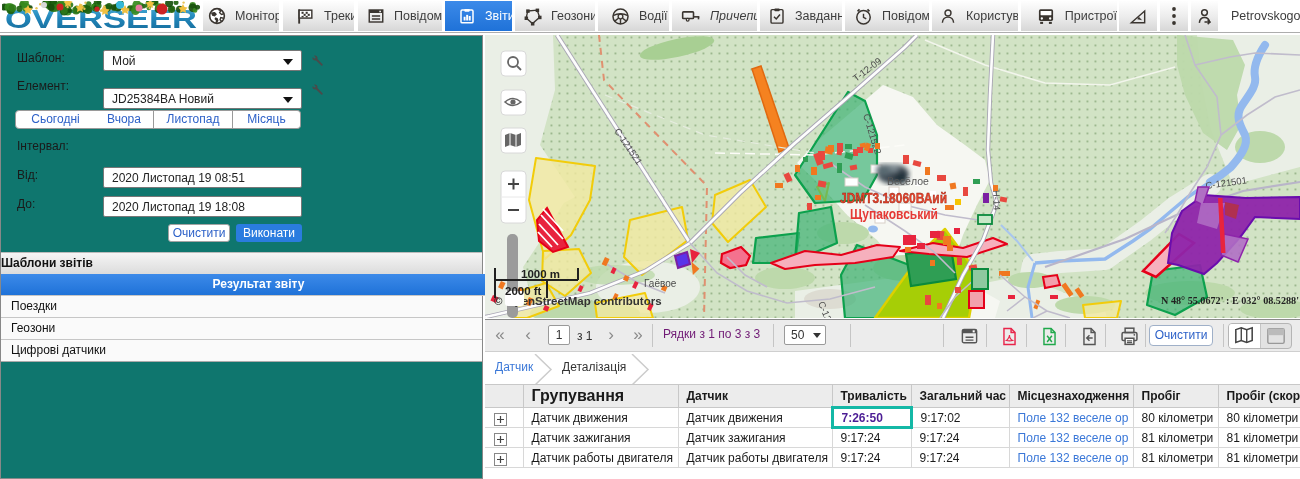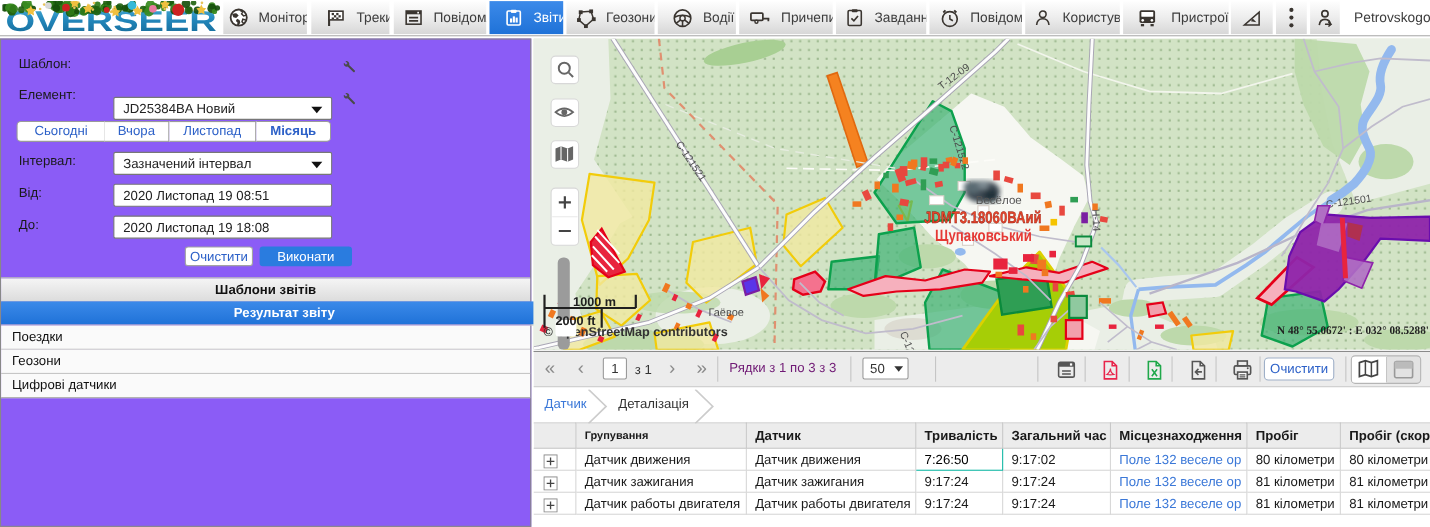--- a/index.html
+++ b/index.html
@@ -198,21 +198,21 @@
   </div>
 <div class="tab" style="left:598px;width:58px;justify-content:flex-start;padding-left:13px;">
     <svg width="19" height="19" viewBox="0 0 24 24">
       <circle cx="12" cy="12" r="9.5" fill="none" stroke="#3a3530" stroke-width="1.9"></circle>
       <circle cx="12" cy="12" r="3" fill="none" stroke="#3a3530" stroke-width="1.7"></circle>
       <path d="M2.5 11c3-1.6 6-2.4 9.5-2.4s6.5.8 9.5 2.4" fill="none" stroke="#3a3530" stroke-width="1.8"></path>
       <path d="M12 15v6.5M9.3 14.2l-5 4M14.7 14.2l5 4" stroke="#3a3530" stroke-width="1.8"></path>
     </svg>
     <span>Водії</span>
   </div>
-<div class="tab" style="left:672px;width:76px;justify-content:flex-start;padding-left:9px;">
+<div class="tab" style="left:672px;width:76px;justify-content:flex-start;padding-left:9px;font-style:italic;">
     <svg width="20" height="20" viewBox="0 0 24 24">
       <rect x="2" y="7" width="13" height="8" rx="1" fill="none" stroke="#3a3530" stroke-width="1.9"></rect>
       <path d="M15 13h7" stroke="#3a3530" stroke-width="1.9"></path>
       <path d="M21 13v3" stroke="#3a3530" stroke-width="1.9"></path>
       <circle cx="8" cy="16.5" r="2.4" fill="#3a3530"></circle>
       <circle cx="8" cy="16.5" r="0.9" fill="#fff"></circle>
     </svg>
     <span>Причепи</span>
   </div>
 <div class="tab" style="left:760px;width:74px;justify-content:flex-start;padding-left:8px;">
@@ -231,21 +231,21 @@
     </svg>
     <span>Повідомлення</span>
   </div>
 <div class="tab" style="left:932px;width:79px;justify-content:flex-start;padding-left:7px;">
     <svg width="18" height="18" viewBox="0 0 24 24">
       <circle cx="12" cy="8" r="4" fill="none" stroke="#3a3530" stroke-width="1.9"></circle>
       <path d="M4.5 21c.5-5 3.5-7.5 7.5-7.5s7 2.5 7.5 7.5" fill="none" stroke="#3a3530" stroke-width="1.9"></path>
     </svg>
     <span>Користувачі</span>
   </div>
-<div class="tab" style="left:1021px;width:84px;justify-content:space-between;padding-left:12px;">
+<div class="tab" style="left:1021px;width:84px;justify-content:flex-end;padding-left:12px;">
     <svg width="20" height="20" viewBox="0 0 24 24">
       <rect x="3.5" y="4" width="17" height="14" rx="2" fill="#3a3530"></rect>
       <rect x="5.5" y="6" width="13" height="5" rx="0.5" fill="#fff"></rect>
       <rect x="5" y="19" width="3.5" height="2.5" fill="#3a3530"></rect>
       <rect x="15.5" y="19" width="3.5" height="2.5" fill="#3a3530"></rect>
       <circle cx="7" cy="15" r="1.4" fill="#fff"></circle>
       <circle cx="17" cy="15" r="1.4" fill="#fff"></circle>
     </svg>
     <span>Пристрої</span>
   </div>
@@ -263,43 +263,43 @@
     </svg>
   </div>
 <div class="tab" style="left:1191px;width:27px;">
     <svg width="19" height="19" viewBox="0 0 24 24">
       <circle cx="12" cy="7" r="3.6" fill="none" stroke="#3a3530" stroke-width="1.9"></circle>
       <path d="M5.5 20c.5-4.5 3-6.6 6.5-6.6s6 2.1 6.5 6.6" fill="none" stroke="#3a3530" stroke-width="1.9"></path>
       <path d="M12 19h7m-3-2.6l3 2.6-3 2.6" fill="none" stroke="#3a3530" stroke-width="1.8"></path>
     </svg>
   </div>
 <div class="tab" style="left:1221px;width:76px;background:#fff;justify-content:flex-start;padding-left:10px;">Petrovskogo</div>
-<div class="a" id="lp" style="left:0;top:35px;width:481px;height:442px;border:1px solid #888;background:#8b5cf6;">
+<div class="a" id="lp" style="left:0;top:35px;width:481px;height:442px;border:1px solid #888;background:#0f766e;">
  <div class="lbl" style="top:15px;">Шаблон:</div>
+ <div class="sel" style="top:14px;">Мой<span class="arr"></span></div>
  <div class="a" style="left:309px;top:17px;"><svg width="14" height="14" viewBox="0 0 24 24">
         <path d="M21.5 19.2l-8.8-8.8c.6-1.6.3-3.5-1-4.8C10.4 4.3 8.5 4 6.9 4.6L10 7.7 7.7 10 4.6 6.9c-.6 1.6-.3 3.5 1 4.8 1.3 1.3 3.2 1.6 4.8 1l8.8 8.8c.5.5 1.4.5 1.9 0l.4-.4c.5-.5.5-1.4 0-1.9z" fill="#4a4a4a"></path>
       </svg></div>
  <div class="lbl" style="top:43px;">Елемент:</div>
  <div class="sel" style="top:42px;margin-top:10px;">JD25384BA Новий<span class="arr"></span></div>
  <div class="a" style="left:309px;top:46px;"><svg width="14" height="14" viewBox="0 0 24 24">
         <path d="M21.5 19.2l-8.8-8.8c.6-1.6.3-3.5-1-4.8C10.4 4.3 8.5 4 6.9 4.6L10 7.7 7.7 10 4.6 6.9c-.6 1.6-.3 3.5 1 4.8 1.3 1.3 3.2 1.6 4.8 1l8.8 8.8c.5.5 1.4.5 1.9 0l.4-.4c.5-.5.5-1.4 0-1.9z" fill="#4a4a4a"></path>
       </svg></div>
  <div class="qbtn" style="left:14px;width:79px;border-radius:4px 0 0 4px;">Сьогодні</div>
  <div class="qbtn" style="left:94px;width:58px;border-left:none;">Вчора</div>
  <div class="qbtn" style="left:153px;width:78px;border-left:none;">Листопад</div>
- <div class="qbtn" style="left:232px;width:67px;border-left:none;border-radius:0 4px 4px 0;font-weight:bold;">Місяць</div>
+ <div class="qbtn" style="left:232px;width:67px;border-left:none;border-radius:0 4px 4px 0;">Місяць</div>
  <div class="lbl" style="top:103px;">Інтервал:</div>
- <div class="sel" style="top:102px;">Зазначений інтервал<span class="arr"></span></div>
  <div class="lbl" style="top:132px;">Від:</div>
  <div class="inp" style="top:131px;">2020 Листопад 19 08:51</div>
  <div class="lbl" style="top:161px;">До:</div>
  <div class="inp" style="top:160px;">2020 Листопад 19 18:08</div>
  <div class="a" style="left:167px;top:188px;width:60px;height:16px;border:1px solid #a3a3a3;border-radius:3px;background:#fff;color:#2d61c8;font-size:12px;text-align:center;line-height:16px;">Очистити</div>
- <div class="a" style="left:235px;top:188px;width:84px;height:18px;border-radius:3px;background:#2a7cdf;color:#fff;font-size:12px;text-align:center;line-height:18px;">Виконати</div>
- <div class="acc" style="top:216px;background:linear-gradient(180deg,#f5f5f5,#dcdcdc);font-weight:bold;text-align:center;color:#111;border-top:1px solid #bbb;">Шаблони звітів</div>
+ <div class="a" style="left:235px;top:188px;width:66px;height:18px;border-radius:3px;background:#2a7cdf;color:#fff;font-size:12px;text-align:center;line-height:18px;">Виконати</div>
+ <div class="acc" style="top:216px;background:linear-gradient(180deg,#f5f5f5,#dcdcdc);font-weight:bold;color:#111;border-top:1px solid #bbb;">Шаблони звітів</div>
  <div class="acc" style="top:238px;background:linear-gradient(180deg,#3c8ae9,#1f72d8);font-weight:bold;text-align:center;color:#fff;padding-left:17px;">Результат звіту</div>
  <div class="acc" style="top:260px;background:#fafafa;color:#111;padding-left:10px;width:471px;">Поездки</div>
  <div class="acc" style="top:282px;background:#fafafa;color:#111;padding-left:10px;width:471px;">Геозони</div>
  <div class="acc" style="top:304px;background:#fafafa;color:#111;padding-left:10px;width:471px;border-bottom:1px solid #aaa;">Цифрові датчики</div>
 </div>
 <div class="a" id="map" style="left:485px;top:35px;width:815px;height:283px;background:#eaefe6;overflow:hidden;">
     <svg width="815" height="283" viewBox="0 0 815 283" style="position:absolute;left:0;top:0;">
 <defs>
 <pattern id="dots" width="8" height="8" patternUnits="userSpaceOnUse">
 <rect width="8" height="8" fill="#d2e3c5"></rect>
@@ -588,38 +588,38 @@
         <col style="width:154px;">
         <col style="width:79px;">
         <col style="width:98px;">
         <col style="width:124px;">
         <col style="width:85px;">
         <col style="width:129px;">
       </colgroup>
       <tbody>
         <tr style="height:23px;background:#ececec;">
           <th style="border:1px solid #c8c8c8;border-left:none;font-size:12px;text-align:left;padding:0 0 0 8px;color:#1a1a1a;overflow:hidden;white-space:nowrap;"></th>
-          <th style="border:1px solid #c8c8c8;border-left:1px solid #c8c8c8;font-size:10px;text-align:left;padding:0 0 0 8px;color:#1a1a1a;overflow:hidden;white-space:nowrap;">Групування</th>
+          <th style="border:1px solid #c8c8c8;border-left:1px solid #c8c8c8;font-size:16px;text-align:left;padding:0 0 0 8px;color:#1a1a1a;overflow:hidden;white-space:nowrap;">Групування</th>
           <th style="border:1px solid #c8c8c8;border-left:1px solid #c8c8c8;font-size:12px;text-align:left;padding:0 0 0 8px;color:#1a1a1a;overflow:hidden;white-space:nowrap;">Датчик</th>
           <th style="border:1px solid #c8c8c8;border-left:1px solid #c8c8c8;font-size:12px;text-align:left;padding:0 0 0 8px;color:#1a1a1a;overflow:hidden;white-space:nowrap;">Тривалість</th>
           <th style="border:1px solid #c8c8c8;border-left:1px solid #c8c8c8;font-size:12px;text-align:left;padding:0 0 0 8px;color:#1a1a1a;overflow:hidden;white-space:nowrap;">Загальний час</th>
           <th style="border:1px solid #c8c8c8;border-left:1px solid #c8c8c8;font-size:12px;text-align:left;padding:0 0 0 8px;color:#1a1a1a;overflow:hidden;white-space:nowrap;">Місцезнаходження</th>
           <th style="border:1px solid #c8c8c8;border-left:1px solid #c8c8c8;font-size:12px;text-align:left;padding:0 0 0 8px;color:#1a1a1a;overflow:hidden;white-space:nowrap;margin-top:36px;">Пробіг</th>
           <th style="border:1px solid #c8c8c8;border-left:1px solid #c8c8c8;font-size:12px;text-align:left;padding:0 0 0 8px;color:#1a1a1a;overflow:hidden;white-space:nowrap;">Пробіг (скорег</th>
         </tr>
         <tr style="height:20px;background:#fff;">
           <td style="border:1px solid #d8d8d8;border-left:none;background:#fff;padding:0;">
             <svg width="13" height="13" viewBox="0 0 13 13" style="margin:4px 0 0 9px;display:block;">
               <rect x="0.5" y="0.5" width="12" height="12" fill="#fff" stroke="#888"></rect>
               <path d="M3,6.5 L10,6.5 M6.5,3 L6.5,10" stroke="#444" stroke-width="1.2"></path>
             </svg>
           </td>
           <td style="border:1px solid #d8d8d8;font-size:12px;padding:0 0 0 8px;color:#1a1a1a;overflow:hidden;white-space:nowrap;">Датчик движения</td>
           <td style="border:1px solid #d8d8d8;font-size:12px;padding:0 0 0 8px;color:#1a1a1a;overflow:hidden;white-space:nowrap;">Датчик движения</td>
-          <td style="border:1px solid #14b8a6;font-size:12px;padding:0 0 0 8px;color:#000000;overflow:hidden;white-space:nowrap;">7:26:50</td>
+          <td style="border:3px solid #14b8a6;font-size:12px;padding:0 0 0 8px;color:#4c1d95;overflow:hidden;white-space:nowrap;font-weight:bold;">7:26:50</td>
           <td style="border:1px solid #d8d8d8;font-size:12px;padding:0 0 0 8px;color:#1a1a1a;overflow:hidden;white-space:nowrap;">9:17:02</td>
           <td style="border:1px solid #d8d8d8;font-size:12px;padding:0 0 0 8px;color:#3b78d8;overflow:hidden;white-space:nowrap;">Поле 132 веселе ор</td>
           <td style="border:1px solid #d8d8d8;font-size:12px;padding:0 0 0 8px;color:#1a1a1a;overflow:hidden;white-space:nowrap;">80 кілометри</td>
           <td style="border:1px solid #d8d8d8;font-size:12px;padding:0 0 0 8px;color:#1a1a1a;overflow:hidden;white-space:nowrap;">80 кілометри</td>
         </tr>
         <tr style="height:20px;background:#fff;">
           <td style="border:1px solid #d8d8d8;border-left:none;background:#fff;padding:0;">
             <svg width="13" height="13" viewBox="0 0 13 13" style="margin:4px 0 0 9px;display:block;">
               <rect x="0.5" y="0.5" width="12" height="12" fill="#fff" stroke="#888"></rect>
               <path d="M3,6.5 L10,6.5 M6.5,3 L6.5,10" stroke="#444" stroke-width="1.2"></path>

